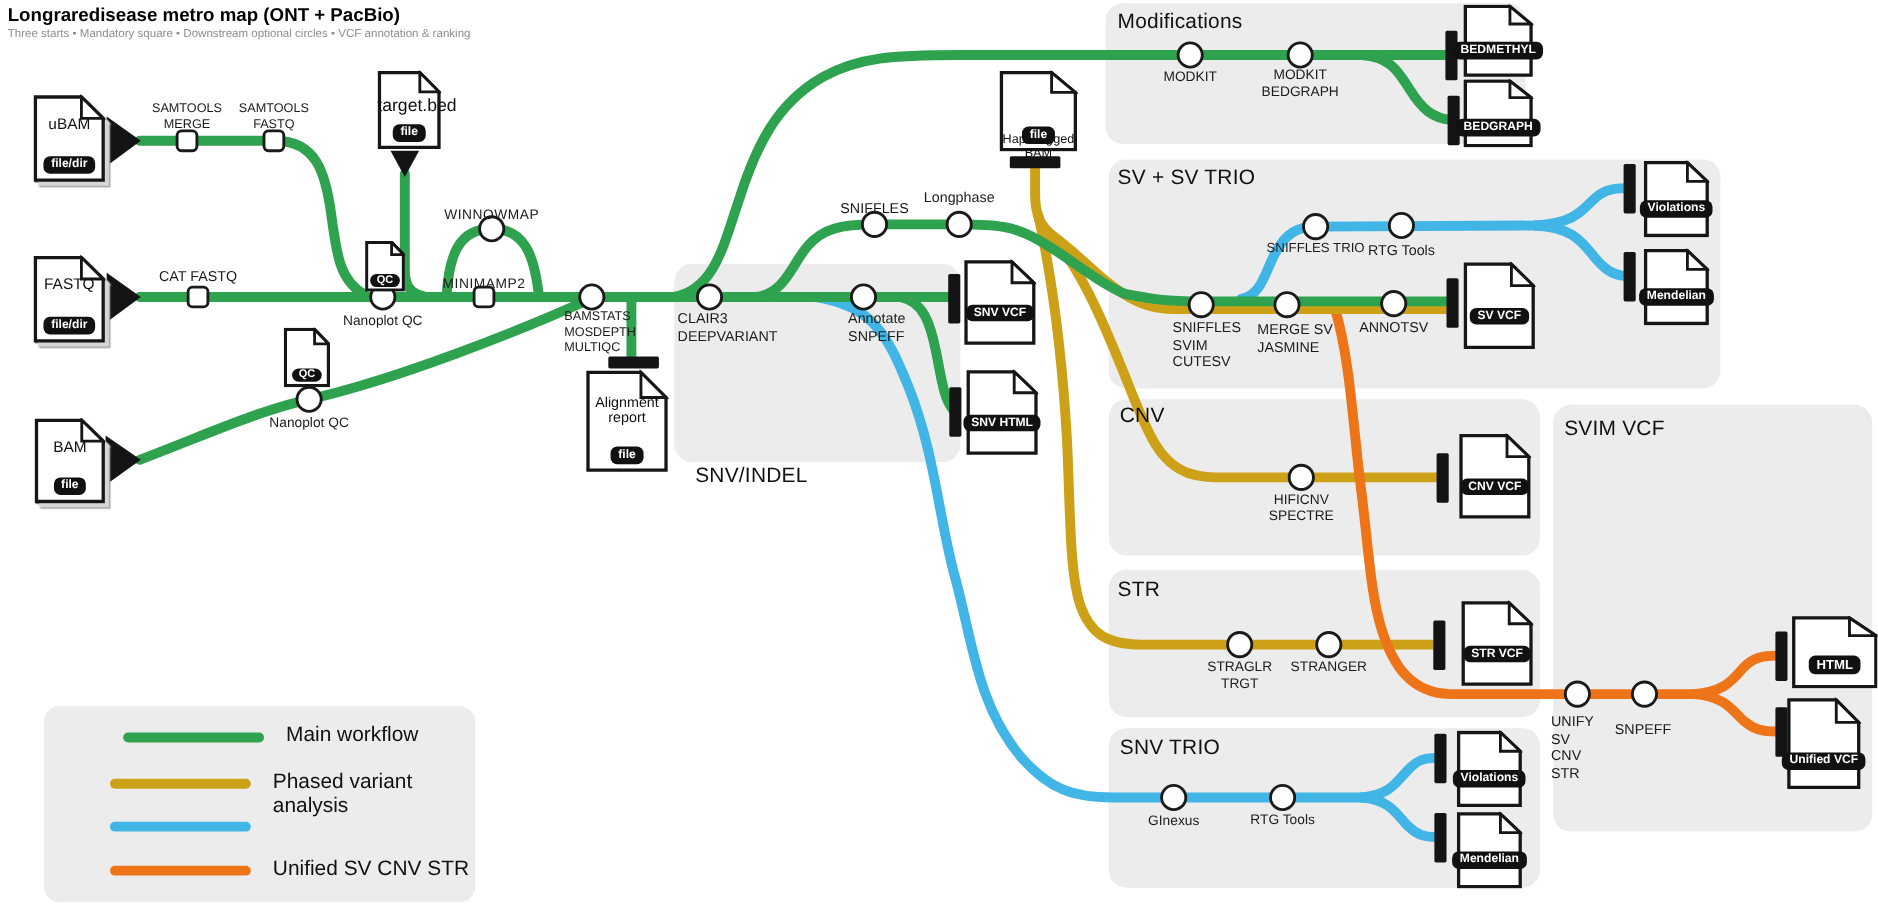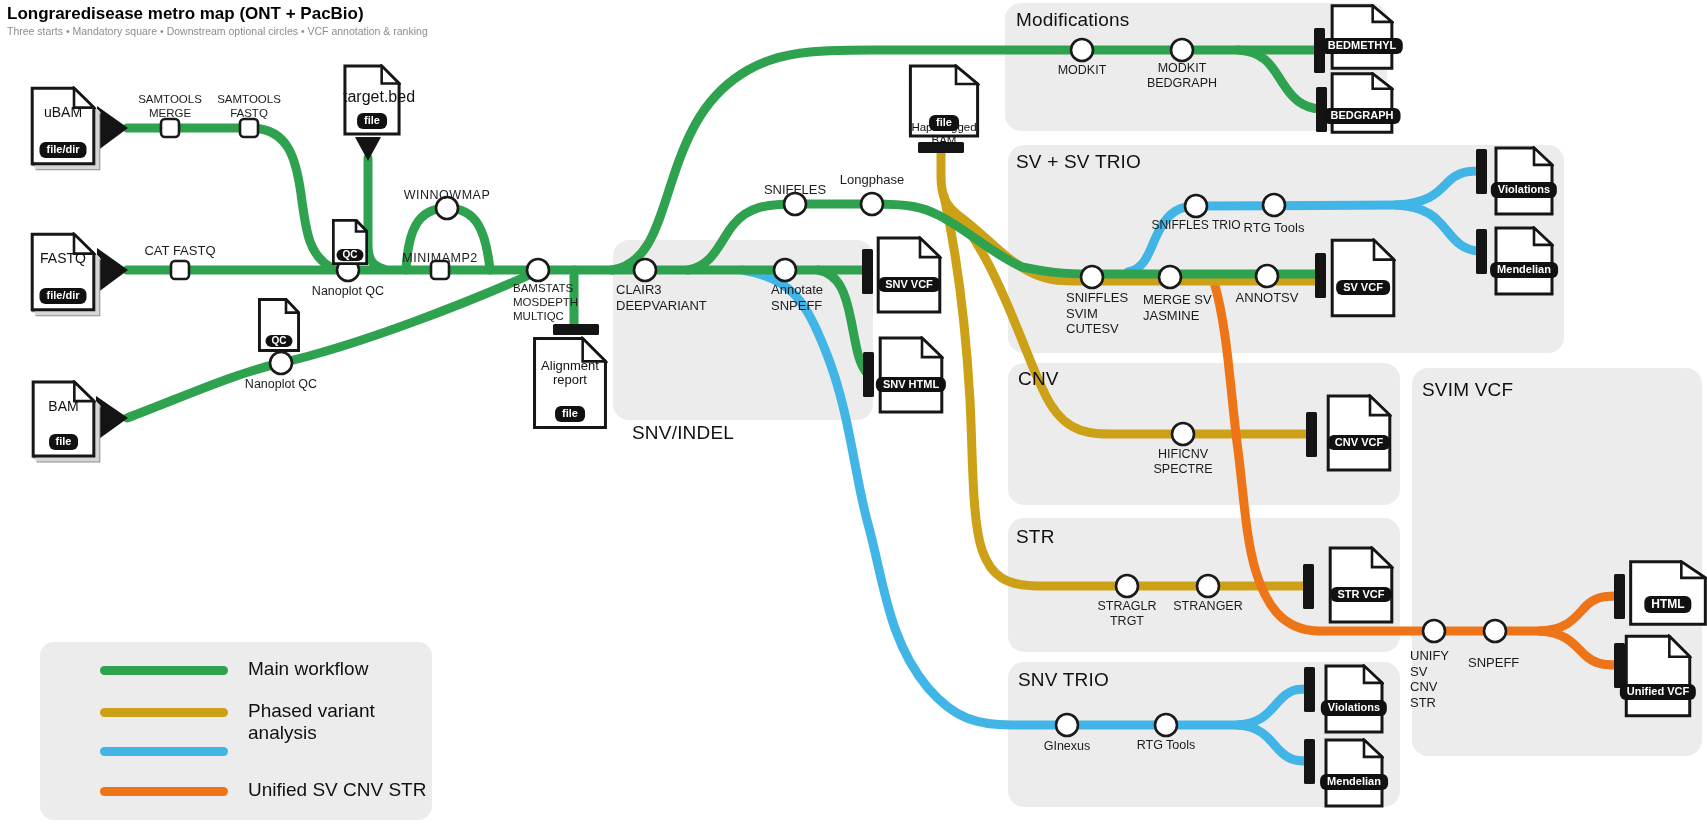--- a/index.html
+++ b/index.html
@@ -362,21 +362,21 @@
   <div class="lbl ctr" style="left:1163px;top:599px;width:90px;">STRANGER</div>
   <div class="lbl ctr" style="left:1027px;top:739px;width:80px;">GInexus</div>
   <div class="lbl ctr" style="left:1126px;top:738px;width:80px;">RTG Tools</div>
   <div class="lbl pre" style="left:1410px;top:648px;font-size:13px;">UNIFY
 SV
 CNV
 STR</div>
   <div class="lbl" style="left:1468px;top:655px;font-size:13px;">SNPEFF</div>
 
   <div id="legend">
-    <div class="leg-row" style="top:16px;">
+    <div class="leg-row" style="top:16px;margin-left:12px;">
       <div class="leg-swatch" style="background: rgb(46, 162, 78);"></div>
       <div class="leg-label">Main workflow</div>
     </div>
     <div class="leg-row" style="top:58px;">
       <div class="leg-swatch" style="background: rgb(205, 161, 23);"></div>
       <div class="leg-label">Phased variant analysis</div>
     </div>
     <div class="leg-row" style="top:97px;">
       <div class="leg-swatch" style="background: rgb(65, 181, 230);"></div>
     </div>

